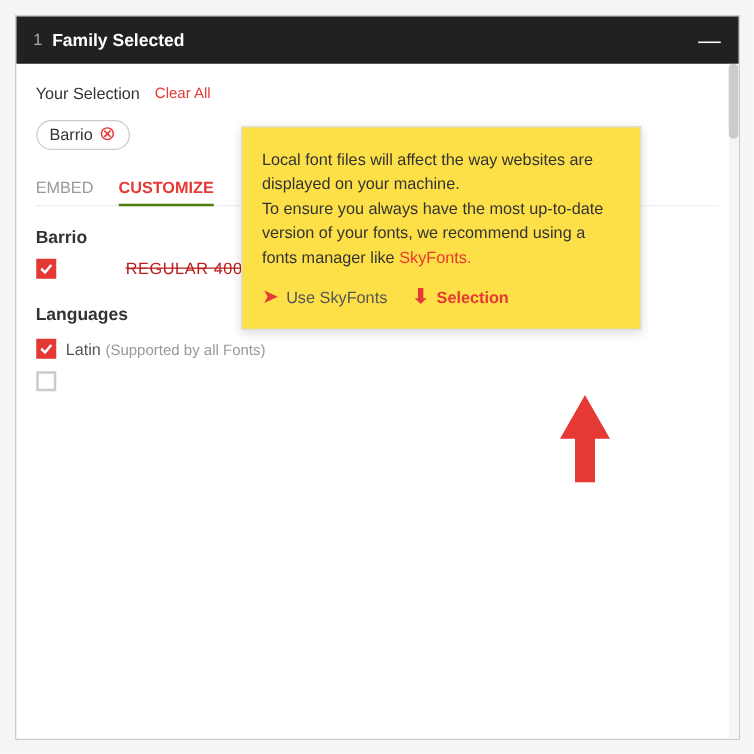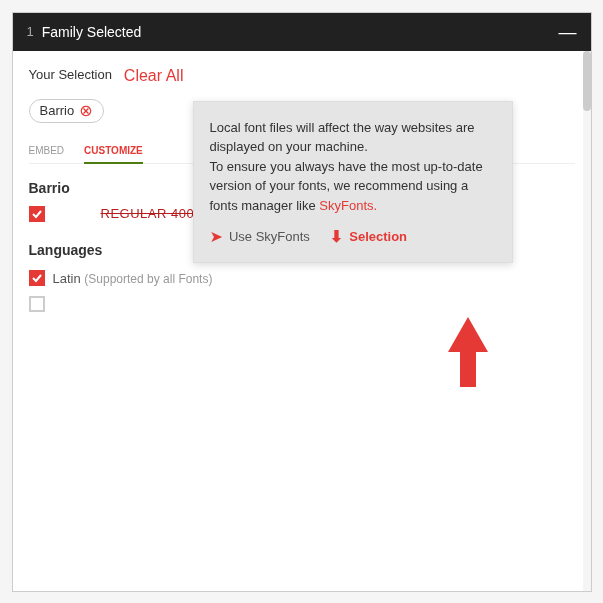--- a/index.html
+++ b/index.html
@@ -36,21 +36,21 @@
       display: flex;
       align-items: center;
       gap: 8px;
     }
     .panel-count {
       font-size: 13px;
       color: #aaa;
     }
     .panel-title {
       font-size: 14px;
-      font-weight: normal;
+      font-weight: bold;
       color: #fff;
     }
     .panel-minimize {
       color: #fff;
       font-size: 18px;
       cursor: pointer;
       line-height: 1;
     }
     .panel-body {
       padding: 16px;
@@ -63,21 +63,21 @@
       align-items: flex-start;
       gap: 12px;
       margin-bottom: 14px;
     }
     .selection-label {
       font-size: 13px;
       color: #333;
       font-weight: normal;
     }
     .clear-all {
-      font-size: 16px;
+      font-size: 12px;
       color: #e53935;
       cursor: pointer;
       text-decoration: none;
     }
     .chip {
       display: inline-flex;
       align-items: center;
       gap: 5px;
       border: 1px solid #ccc;
       border-radius: 20px;
@@ -92,21 +92,21 @@
       font-size: 16px;
       line-height: 1;
     }
     .tabs {
       display: flex;
       gap: 20px;
       margin-bottom: 16px;
       border-bottom: 1px solid #eee;
     }
     .tab {
-      font-size: 10px;
+      font-size: 13px;
       padding: 6px 0;
       cursor: pointer;
       color: #999;
       border-bottom: 2px solid transparent;
       margin-bottom: -1px;
     }
     .tab.active {
       color: #e53935;
       border-bottom: 2px solid #4d7c0f;
       font-weight: bold;
@@ -192,21 +192,21 @@
       height: 60px;
       background: #ccc;
       border-radius: 4px;
     }
     
     .tooltip-popup {
       position: absolute;
       top: 50px;
       left: 180px;
       width: 320px;
-      background: #e5e5e5;
+      background: #fde047;
       border: 1px solid #ddd;
       box-shadow: 0 2px 8px rgba(0,0,0,0.15);
       padding: 16px;
       z-index: 10;
       font-size: 13px;
       color: #333;
       line-height: 1.5;
     }
     .tooltip-text {
       margin-bottom: 12px;

